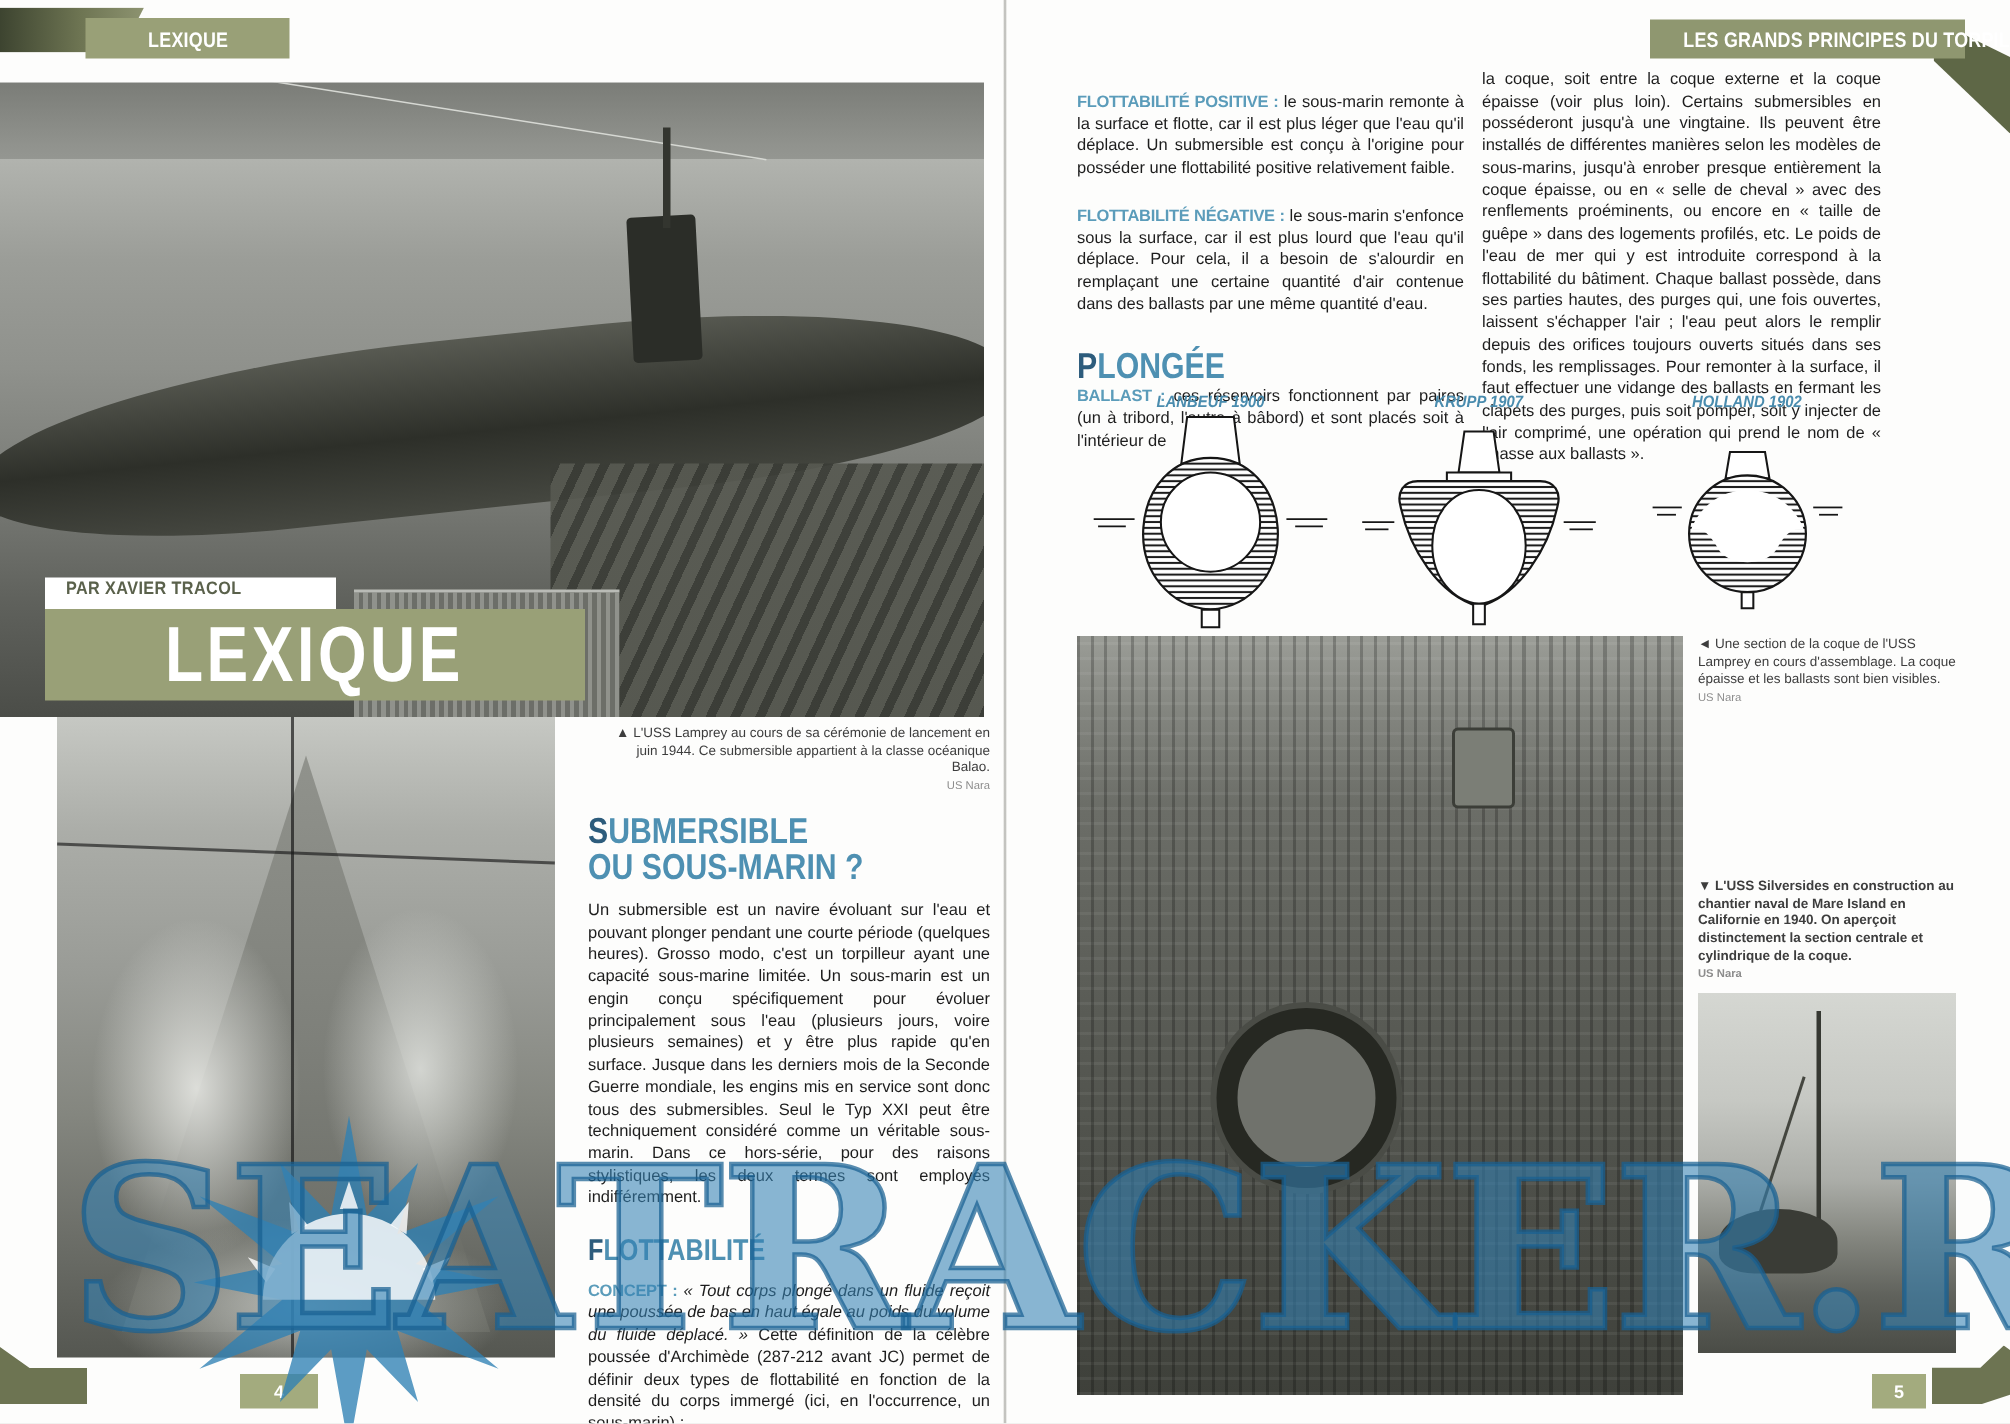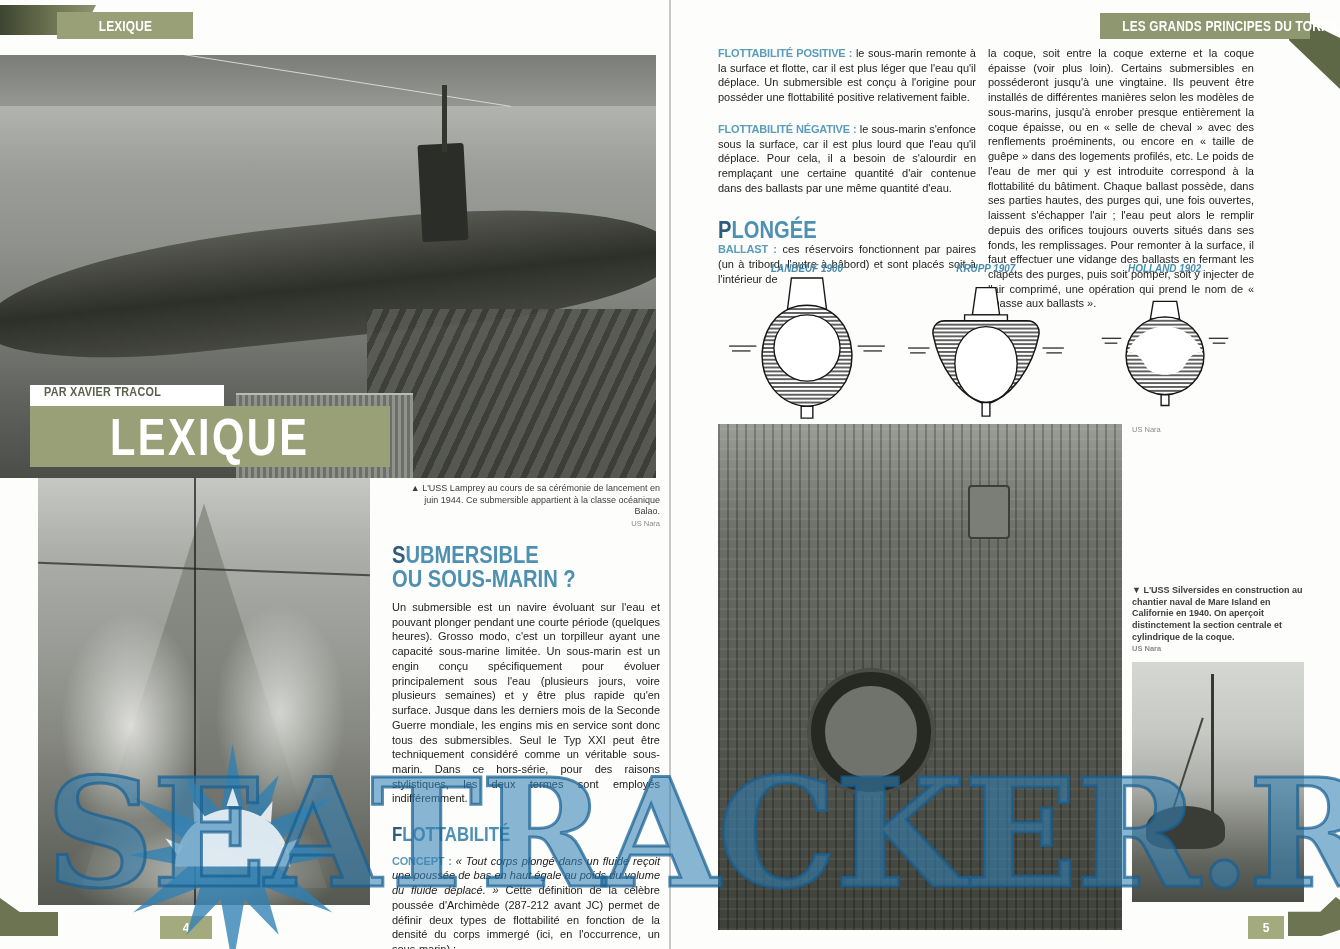--- a/index.html
+++ b/index.html
@@ -92,21 +92,21 @@
   .body-text{font-size:11px;line-height:1.34;text-align:justify;color:#1d1d1d;margin:0;}
   .term{font-weight:bold;color:#5b9cba;letter-spacing:-.2px;}
   .h-blue{color:#4e90b2;font-weight:bold;line-height:1.02;transform:scaleX(.84);
     transform-origin:0 0;white-space:nowrap;margin:0;}
   .h-init{color:#2d5c7c;}
   .colL{left:392px;top:543px;width:268px;}
   .colL .h1{font-size:24px;}
   .colL .body1{margin-top:8px;}
   .colL .h2{font-size:20px;margin-top:18px;}
   .colL .concept{margin-top:9px;}
-  .colR1{left:718px;top:46px;width:258px;}
+  .colR1{left:718px;top:61px;width:258px;}
   .colR1 .p2m{margin-top:17px;}
   .colR1 .hplongee{font-size:24px;margin:22px 0 0;}
   .colR1 .p3m{}
   .colR2{left:988px;top:46px;width:266px;}
   .quote-it{font-style:italic;}
   
   .diagrams{left:718px;top:262px;width:536px;height:160px;display:flex;}
   .diag{flex:1;display:flex;flex-direction:column;align-items:center;}
   .diag-label{font-size:11px;font-weight:bold;font-style:italic;color:#4a8cae;
     transform:scaleX(.9);white-space:nowrap;margin-bottom:2px;}
@@ -248,20 +248,21 @@
     </div>
   </div>
 
   <div class="abs photo photo3">
     <div class="abs p3-tex"></div>
     <div class="abs p3-ring"></div>
     <div class="abs p3-tower"></div>
   </div>
 
   <div class="abs caption capA">
+    <span>◄ Une section de la coque de l'USS Lamprey en cours d'assemblage. La coque épaisse et les ballasts sont bien visibles.</span>
     <div class="credit">US Nara</div>
   </div>
   <div class="abs caption capB">
     <span>▼ L'USS Silversides en construction au chantier naval de Mare Island en Californie en 1940. On aperçoit distinctement la section centrale et cylindrique de la coque.</span>
     <div class="credit">US Nara</div>
   </div>
   <div class="abs photo photo4">
     <div class="abs p4-mast"></div>
     <div class="abs p4-boom"></div>
     <div class="abs p4-hull"></div>

